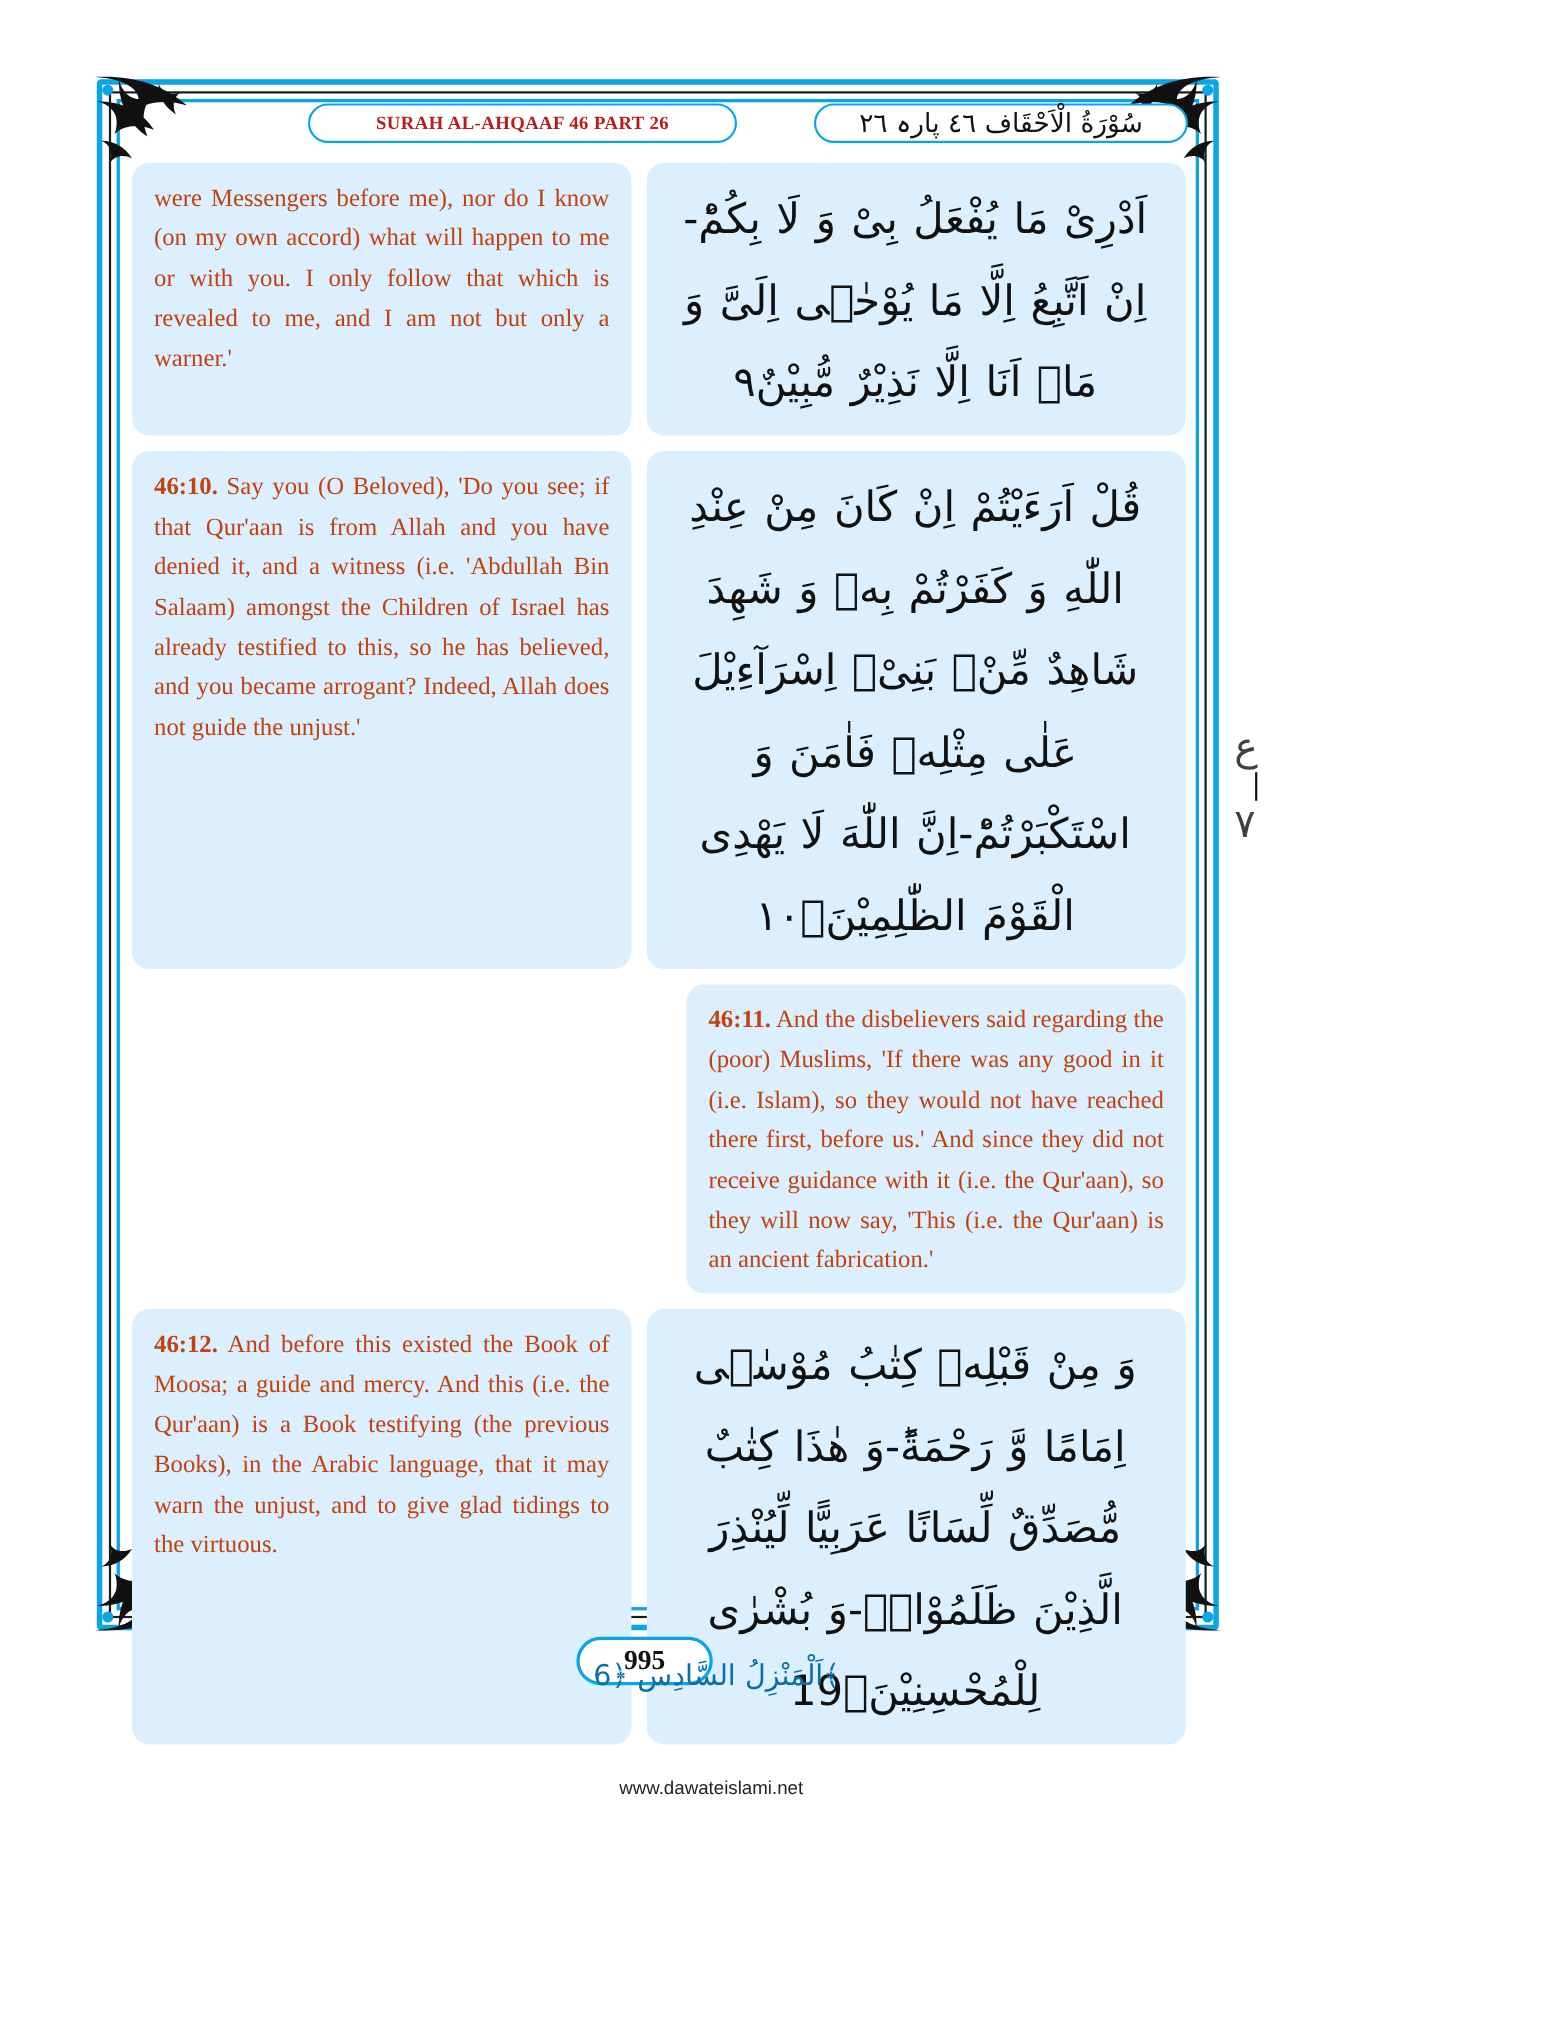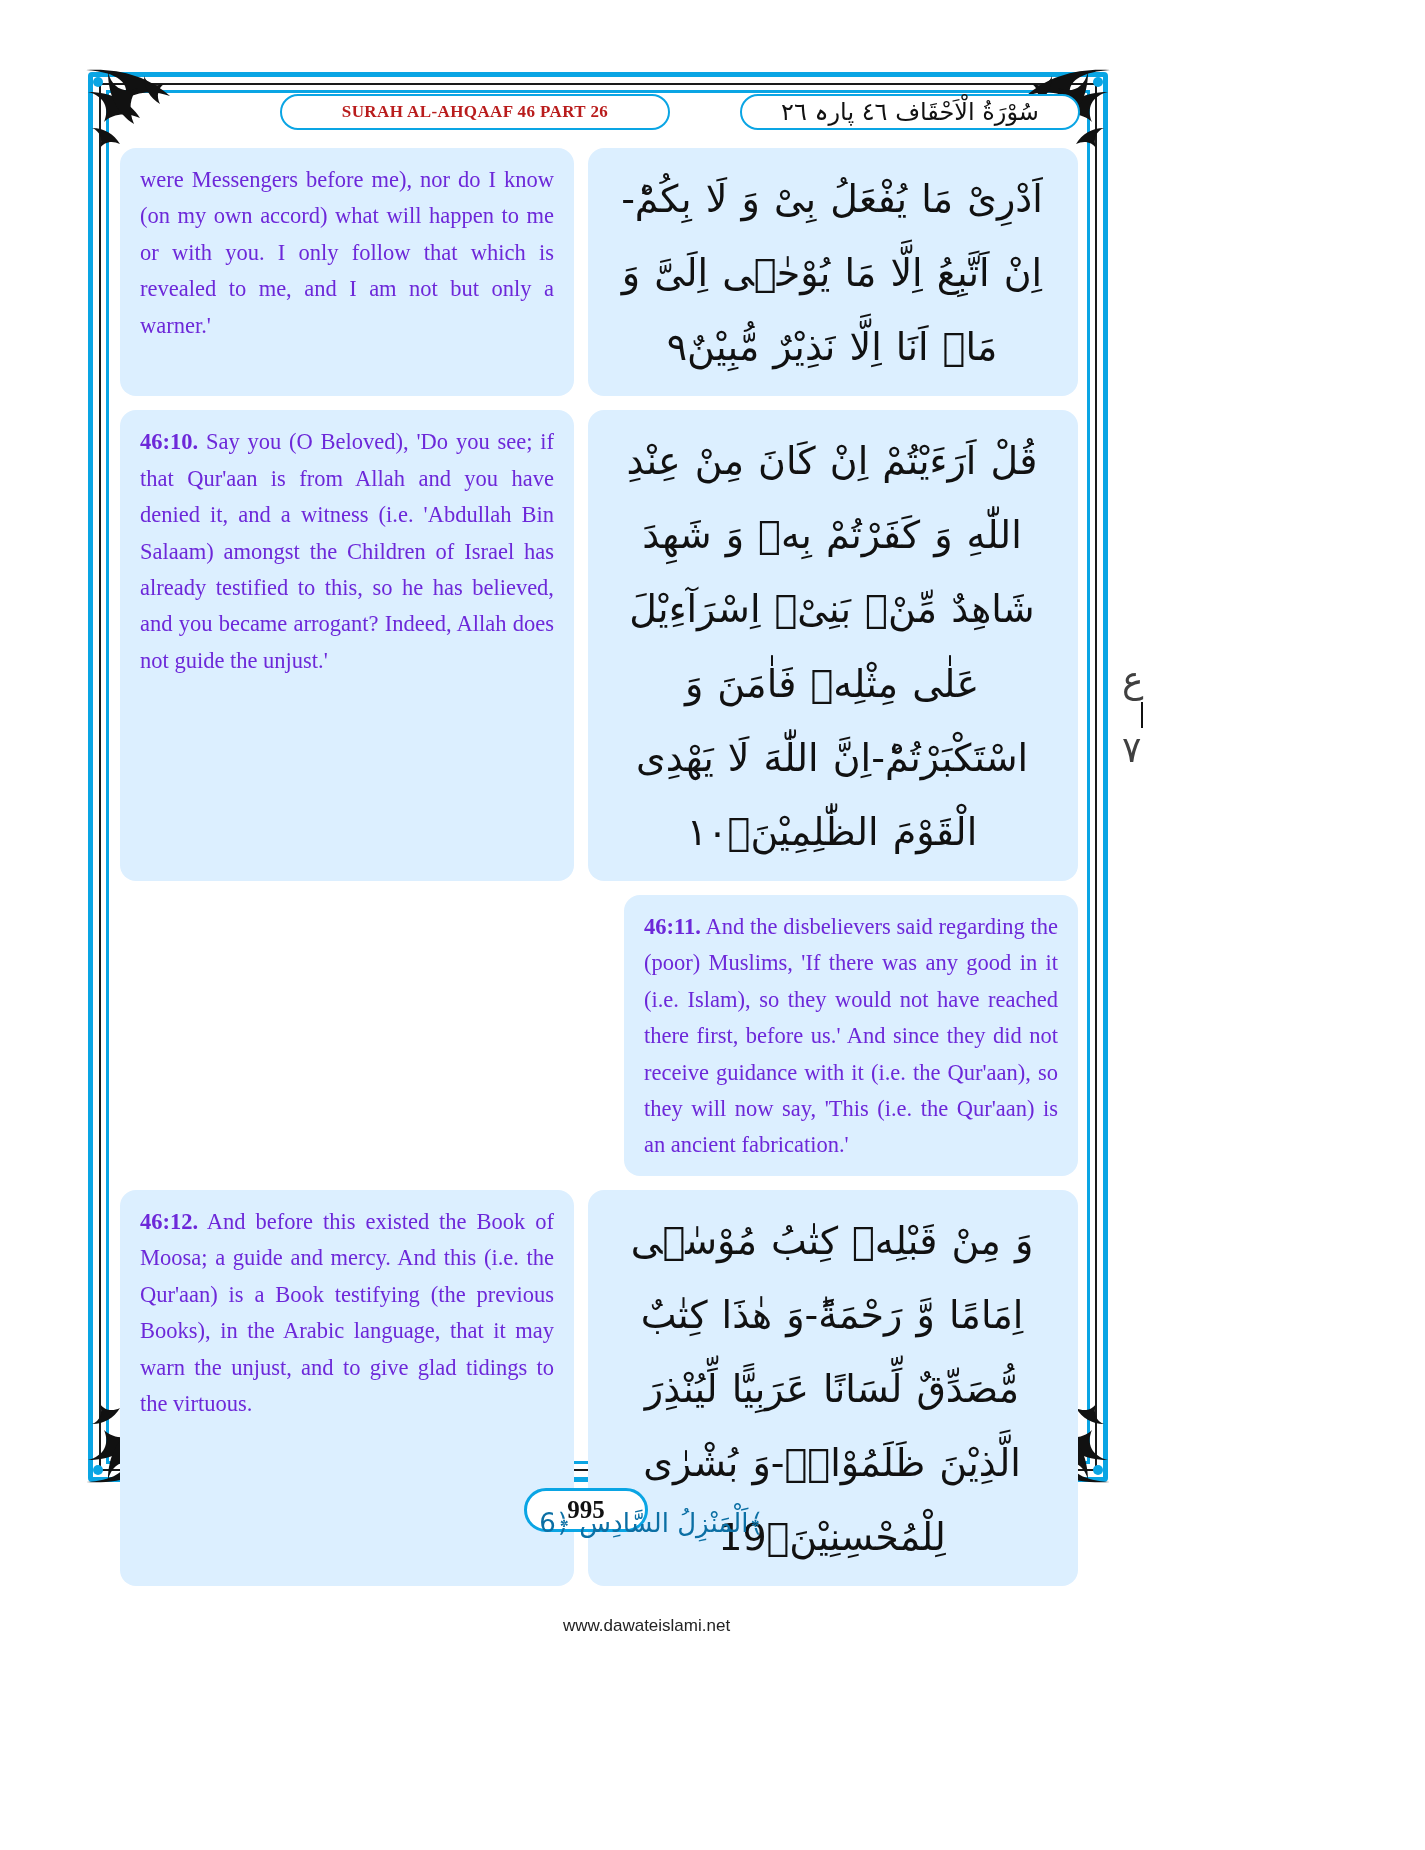--- a/index.html
+++ b/index.html
@@ -146,21 +146,21 @@
   }
 
   .cell-en {
     width: 454px;
     padding: 14px 20px 12px 20px;
   }
   .en-text {
     font-family: "Liberation Serif", serif;
     font-size: 22.5px;
     line-height: 1.62;
-    color: #6d28d9;
+    color: #c2410c;
     text-align: justify;
     text-justify: inter-word;
   }
   .en-text .ref {
     font-weight: bold;
   }
 
   
   .side-marker {
     position: absolute;

